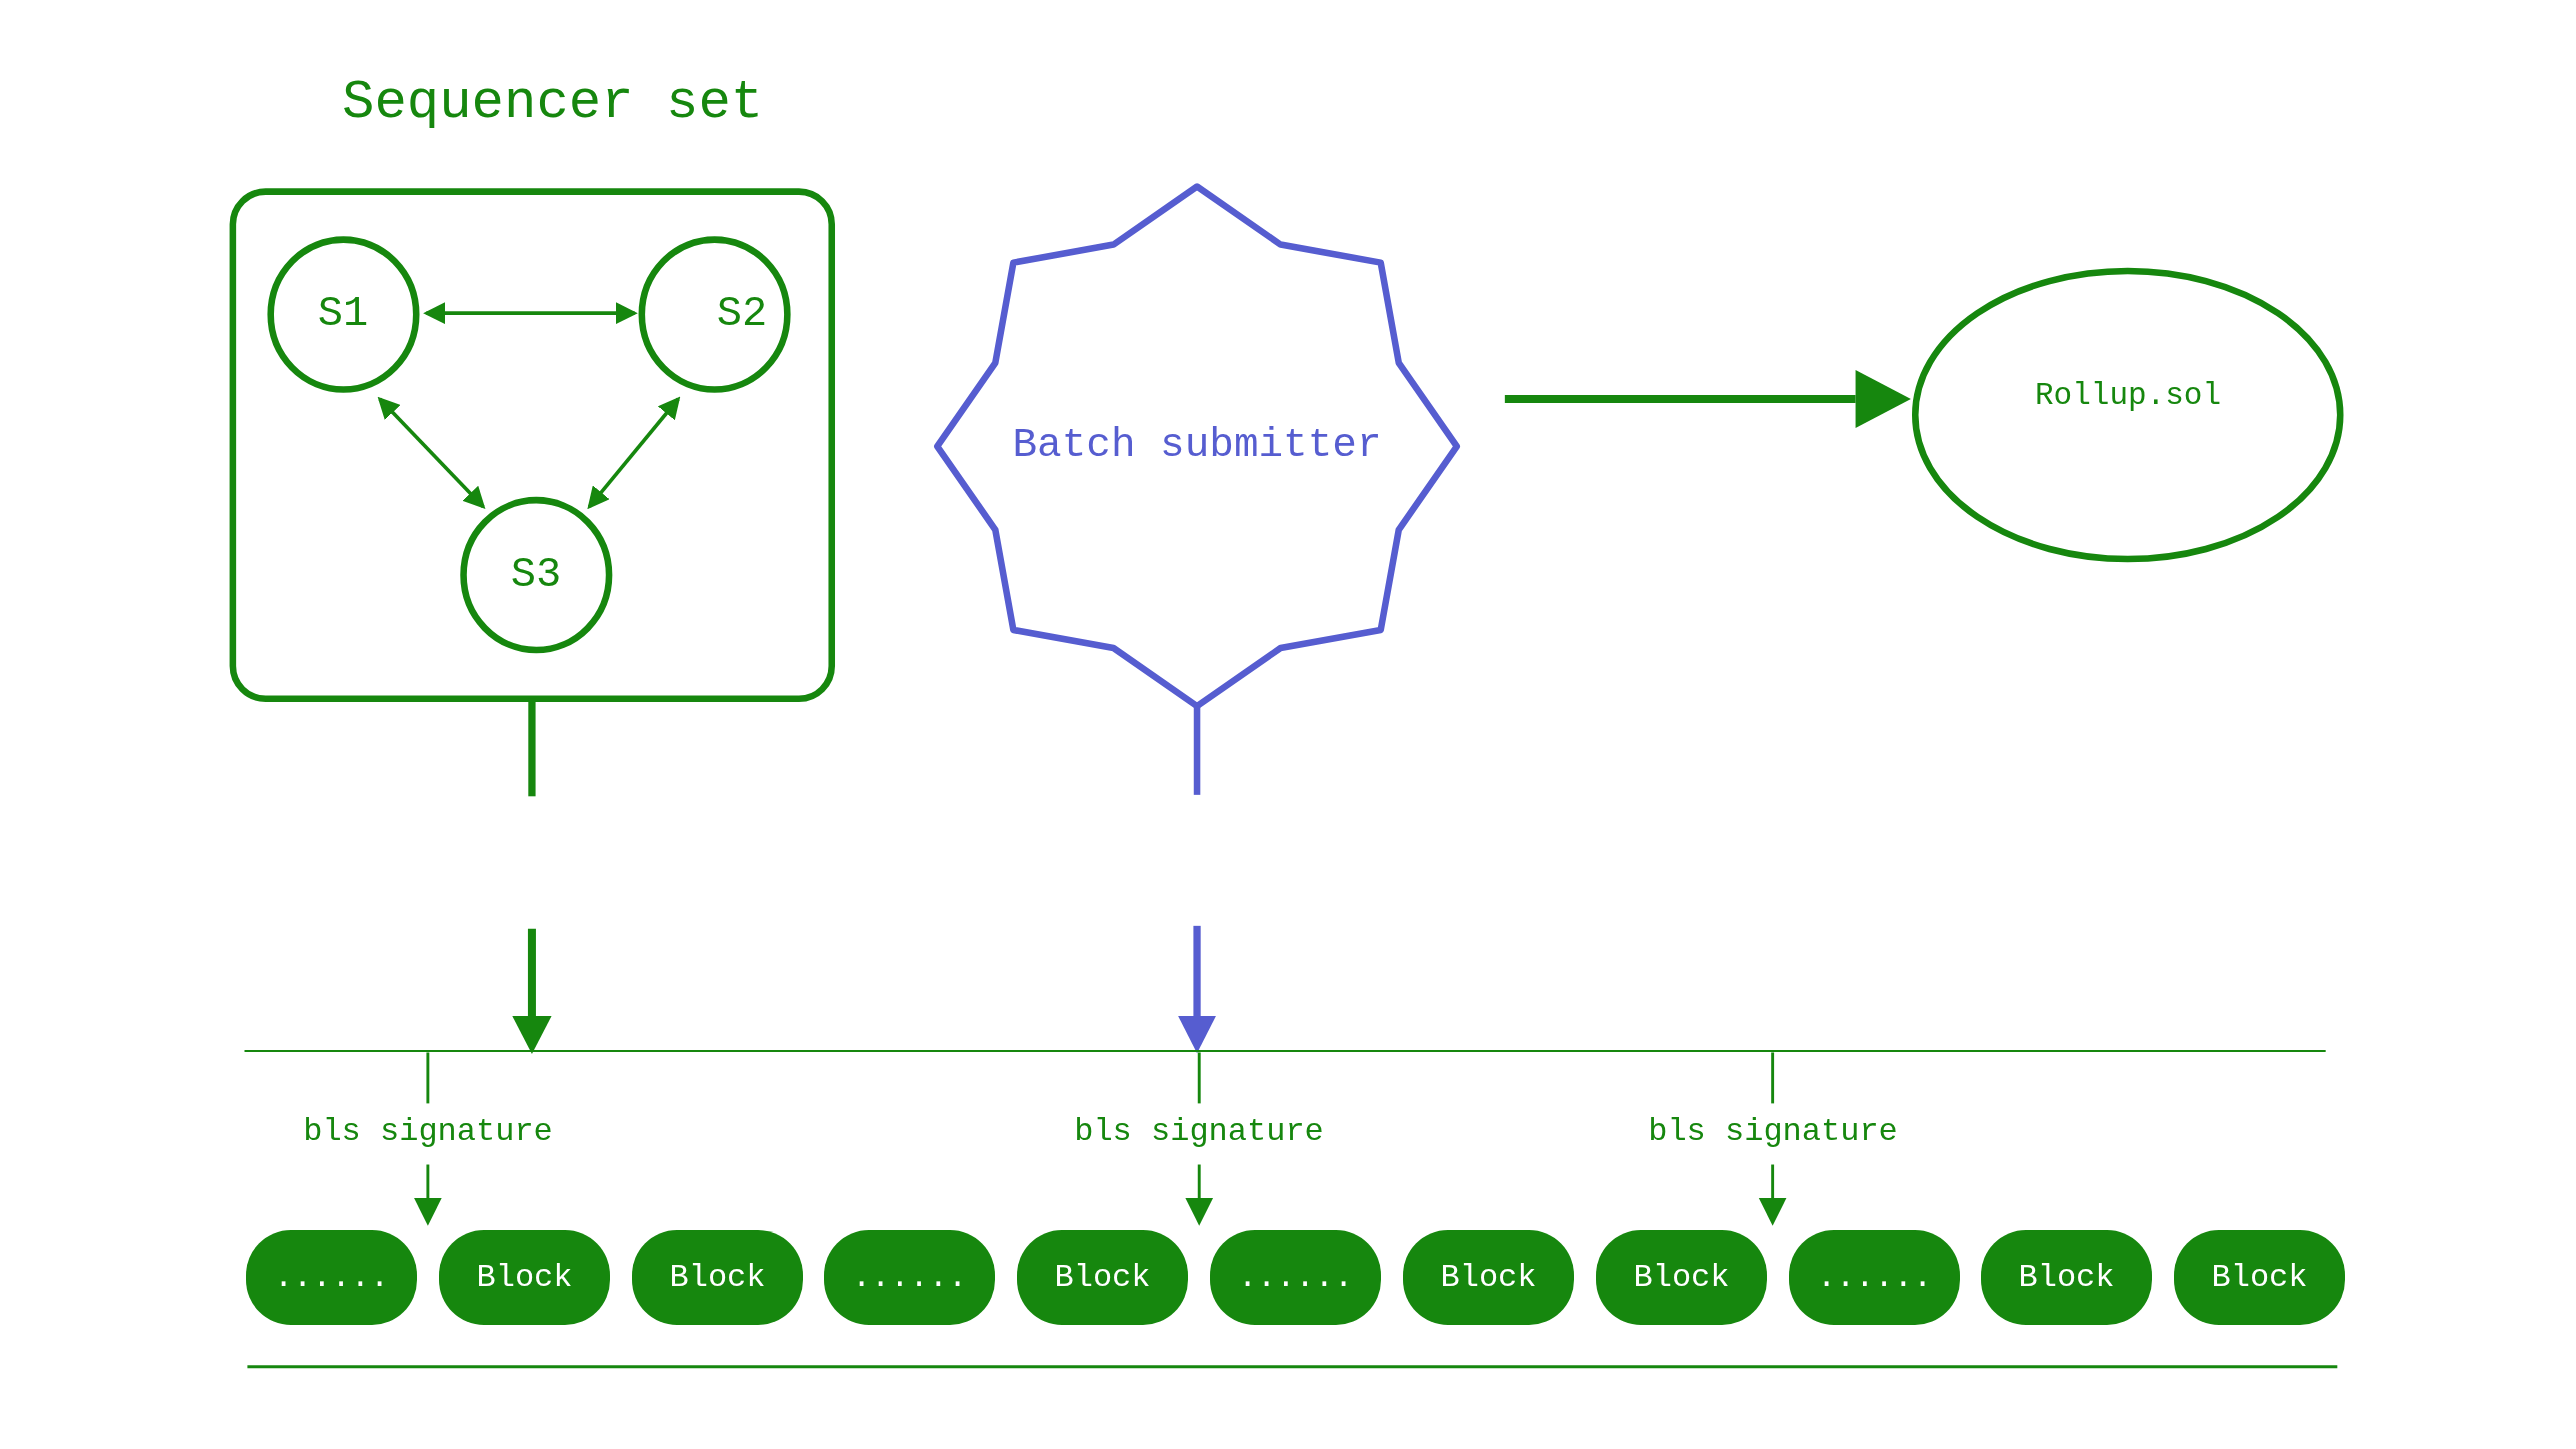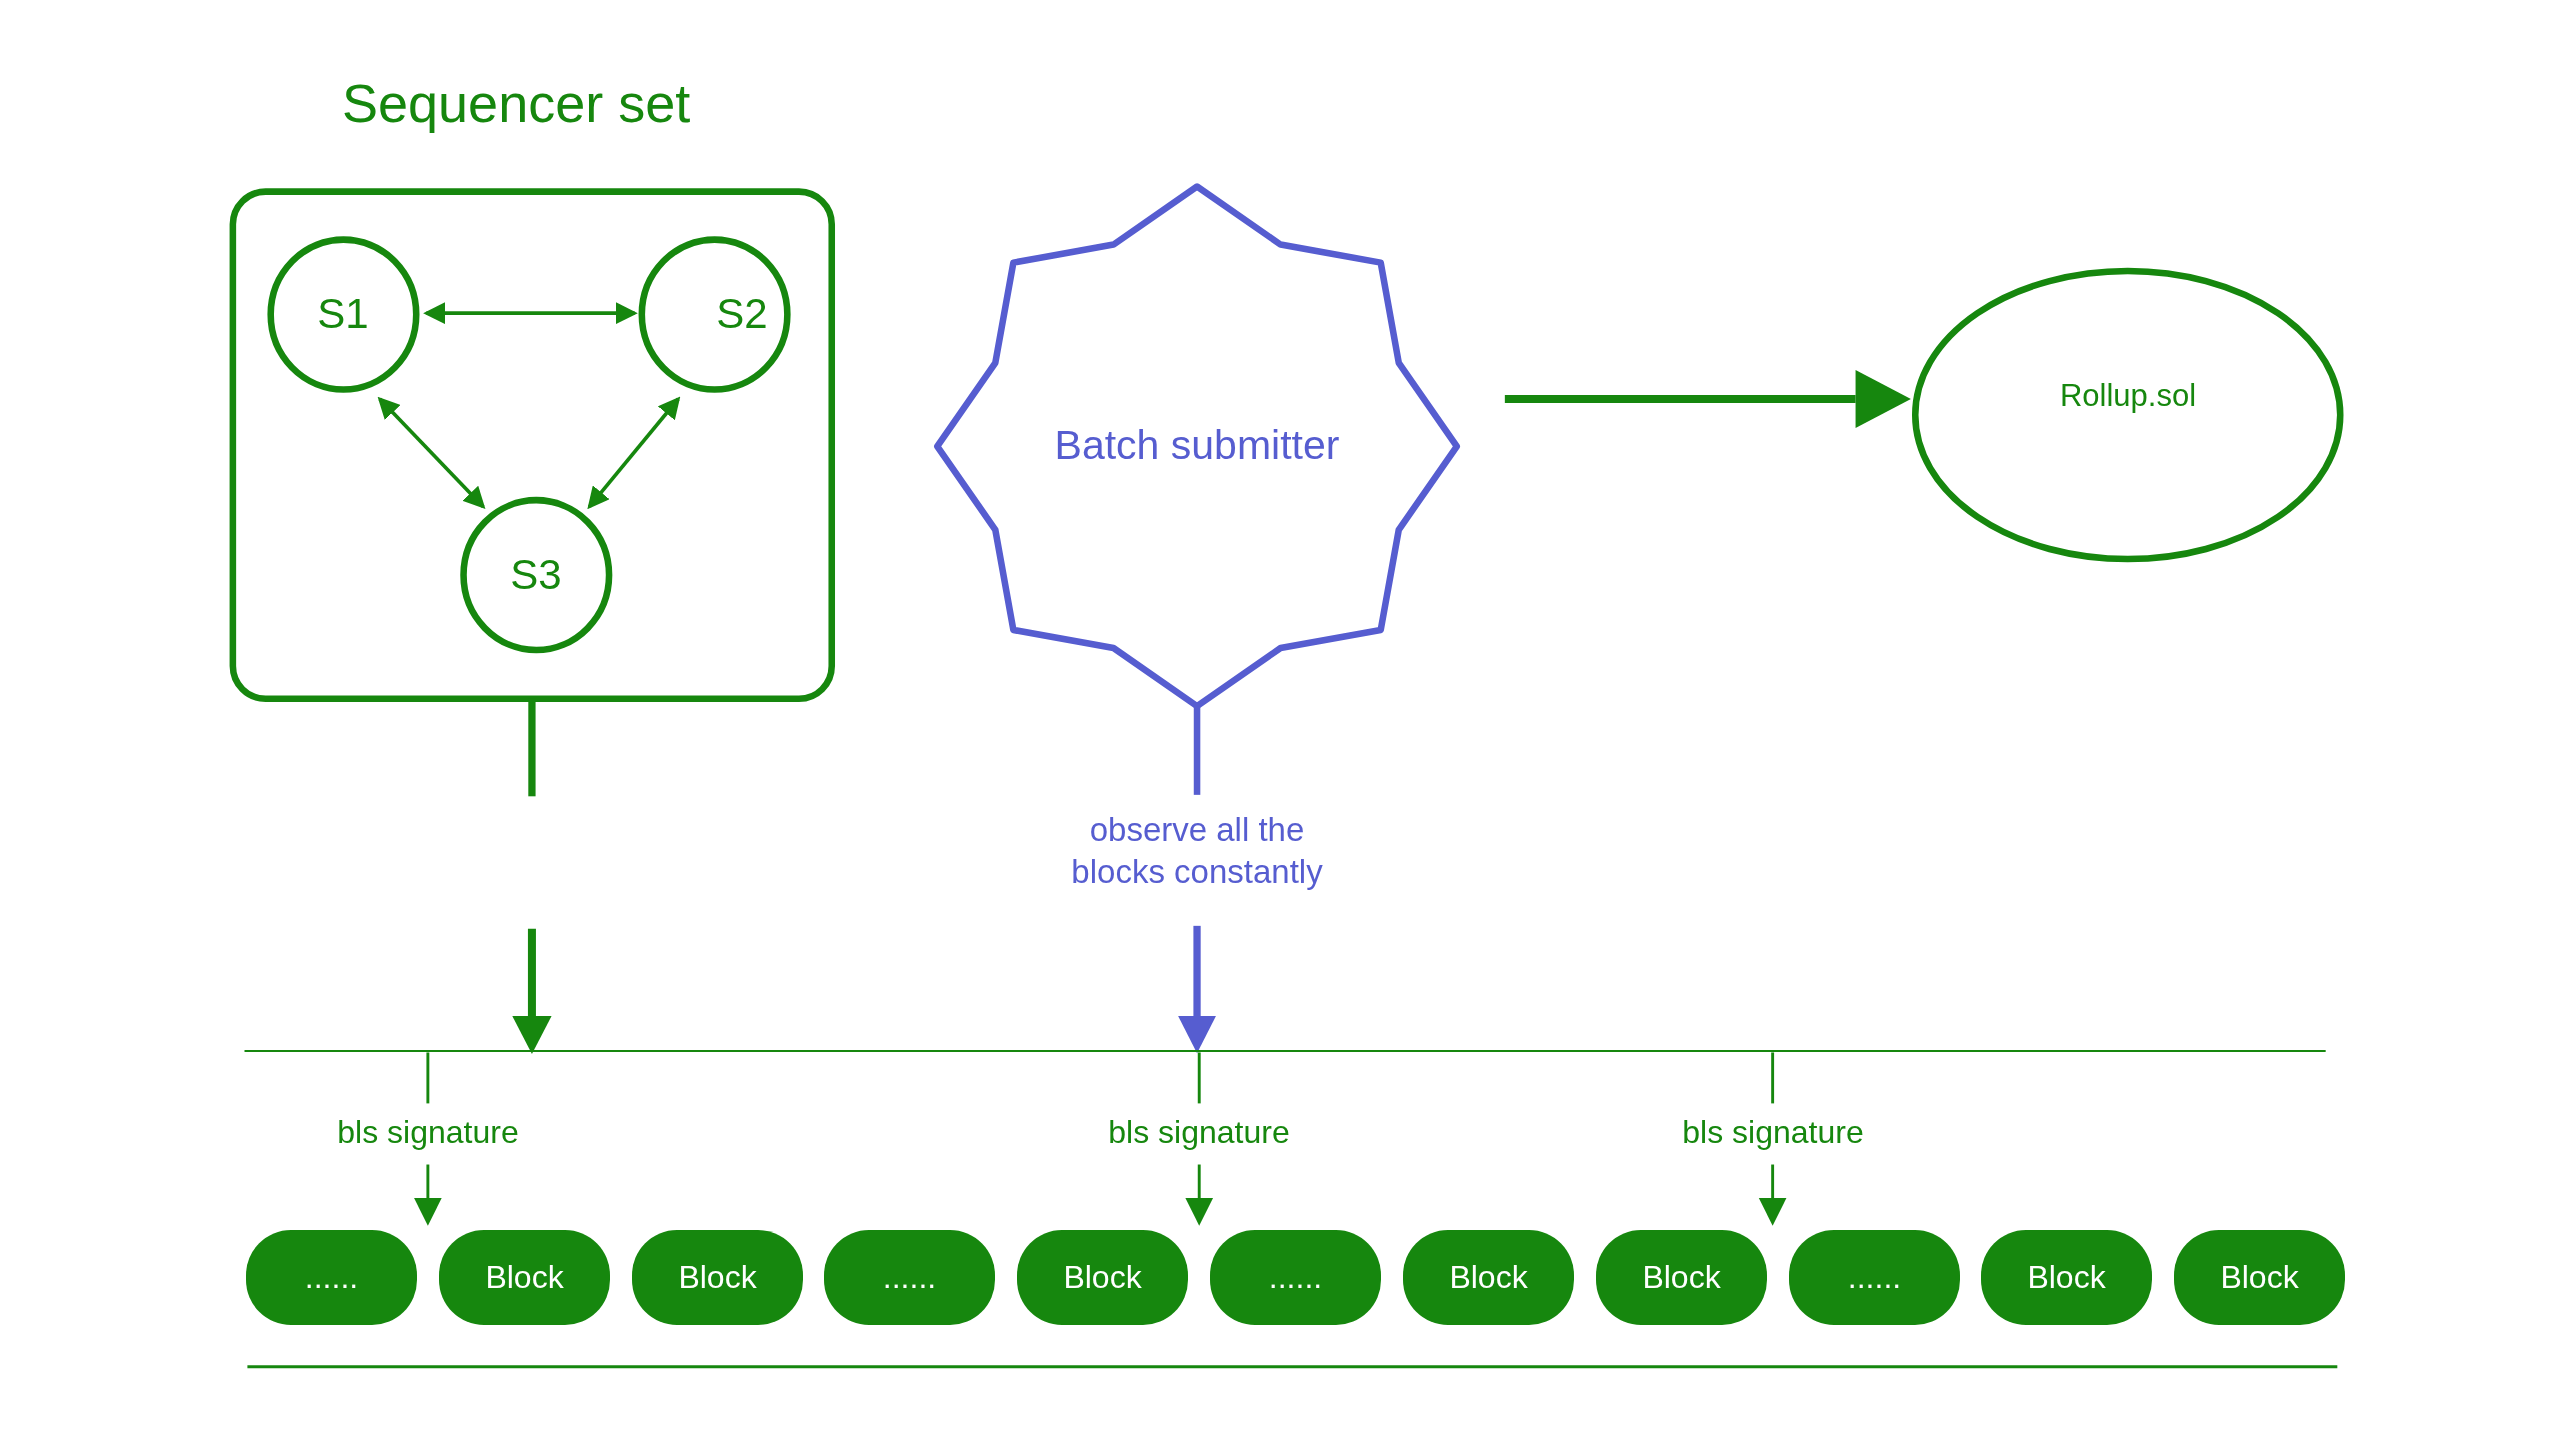--- a/index.html
+++ b/index.html
@@ -1,21 +1,21 @@
 <!DOCTYPE html>
 <html style="--green: #16870e; --blue: #565dd0; --background: #ffffff; --block_text: #ffffff;font-size:11.6px"><head>
 <meta charset="utf-8">
 <style>
   html, body { margin: 0; padding: 0; background: #ffffff; }
   .canvas {
     position: relative;
     width: 2500px;
     height: 1450px;
     background: var(--background, #ffffff);
-    font-family: Liberation Sans, sans-serif;
+    font-family: Liberation Mono, monospace;
     overflow: hidden;
   }
   svg.layer { position: absolute; left: 0; top: 0; }
   
   .sg  { stroke: var(--green, #16870e); fill: none; }
   .sb  { stroke: var(--blue, #565dd0); fill: none; }
   .fgr { fill: var(--green, #16870e); stroke: none; }
   .fbl { fill: var(--blue, #565dd0); stroke: none; }
 
   .t { position: absolute; white-space: pre-line; line-height: 1.25; }
@@ -95,22 +95,20 @@
   <div class="t green cc" style="left:343px; top:314px; font-size:42px;">S1</div>
   <div class="t green cc" style="left:742px; top:314px; font-size:42px;">S2</div>
   <div class="t green cc" style="left:536px; top:575px; font-size:42px;">S3</div>
 
   <div class="t blue cc" style="left:1197px; top:446px; font-size:41px;">Batch submitter</div>
 
   <div class="t green cc" style="left:2128px; top:396px; font-size:31px;">Rollup.sol</div>
 
 
 
-  <div class="t blue cx" style="left:1197px; top:809px; font-size:33px; line-height:42px;">observe all the
-blocks constantly</div>
 
   <div class="t green cx" style="left:428px; top:1112px; font-size:32px;">bls signature</div>
   <div class="t green cx" style="left:1199px; top:1112px; font-size:32px;">bls signature</div>
   <div class="t green cx" style="left:1773px; top:1112px; font-size:32px;">bls signature</div>
 
   <div class="block" style="left:246px">......</div>
   <div class="block" style="left:439px">Block</div>
   <div class="block" style="left:632px">Block</div>
   <div class="block" style="left:824px">......</div>
   <div class="block" style="left:1017px">Block</div>

